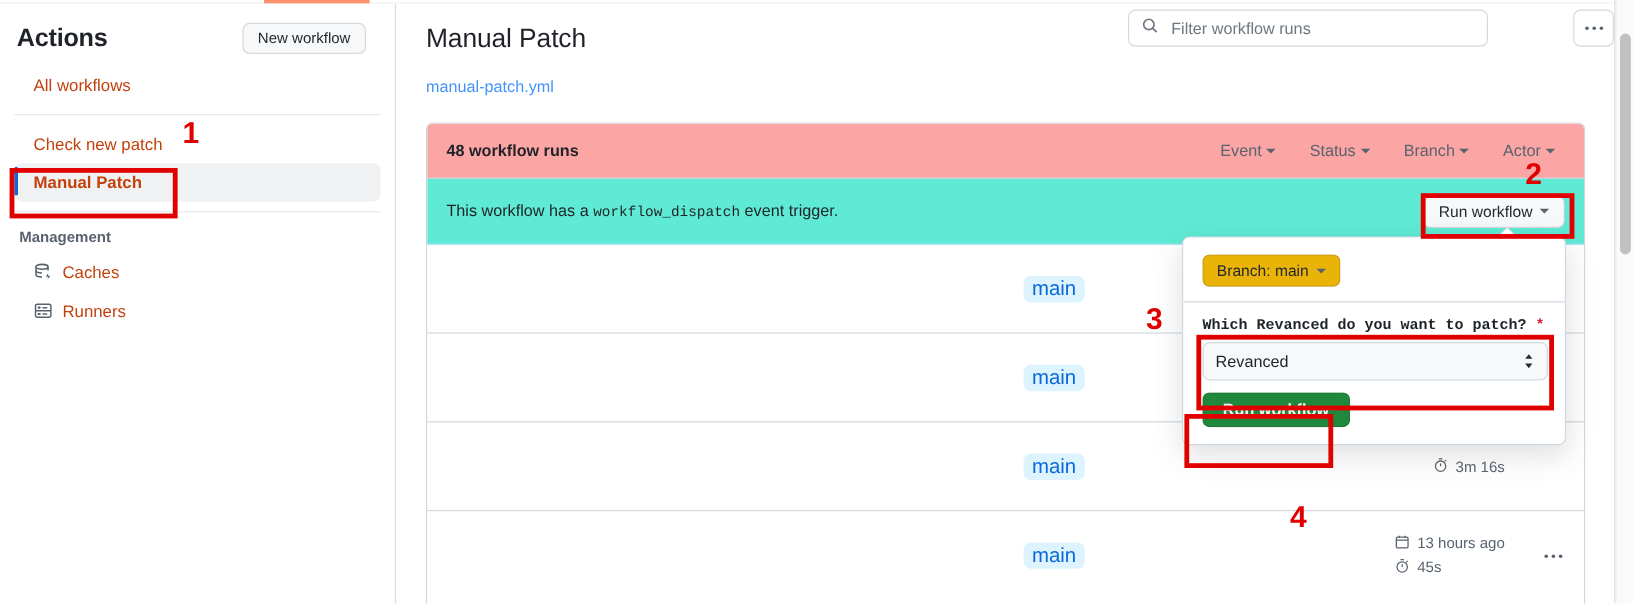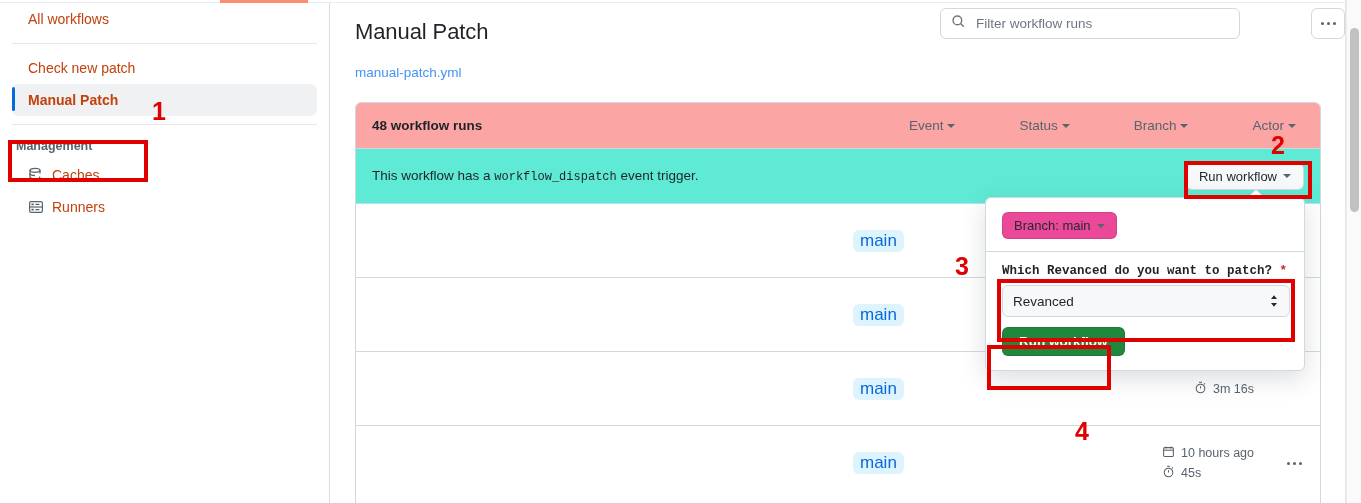--- a/index.html
+++ b/index.html
@@ -97,21 +97,21 @@
     position: absolute; top: 99px; left: 24px; right: 24px; bottom: -60px;
     border: 1px solid #d1d9e0; border-radius: 6px; background: #fff;
     overflow: hidden;
   }
   .runs-header {
     height: 46px; background: #fca5a5; border-bottom: 1px solid #d1d9e0;
     display: flex; align-items: center; padding: 0 16px;
   }
   .runs-count { font-size: 13.5px; font-weight: 600; color: #1f2328; }
   .runs-filters { margin-left: auto; display: flex; gap: 28px; padding-right: 8px; }
-  .filter-btn { font-size: 13.5px; color: #59636e; cursor: pointer; display:flex; align-items:center; gap:4px;margin-left:36px; }
+  .filter-btn { font-size: 13.5px; color: #59636e; cursor: pointer; display:flex; align-items:center; gap:4px; }
   .caret { width:0;height:0;border-left:4px solid transparent;border-right:4px solid transparent;border-top:4px solid #59636e; display:inline-block; }
 
   .dispatch-banner {
     background: #5eead4; border-bottom: 1px solid #b6e3ff;
     display: flex; align-items: center; padding: 0 16px; height: 55px;
   }
   .dispatch-text { font-size: 13.5px; color: #1f2328; }
   .mono { font-family: "Liberation Mono", "DejaVu Sans Mono", monospace; font-size: 12px; }
   .run-wf-btn {
     margin-left: auto;
@@ -148,21 +148,21 @@
     content: ""; position: absolute; top: -8px; right: 40px;
     width: 0; height: 0;
     border-left: 8px solid transparent; border-right: 8px solid transparent;
     border-bottom: 8px solid #fff;
     filter: drop-shadow(0 -1px 0 #d1d9e0);
   }
   .wf-sec { padding: 14px 16px 12px 16px; }
   .wf-label { font-size: 13px; font-weight: 600; color: #1f2328; margin-bottom: 8px; }
   .branch-select {
     display: inline-flex; align-items: center; gap: 6px;
-    background: #ec4899; border: 1px solid rgba(31,35,40,.15); border-radius: 6px;
+    background: #eab308; border: 1px solid rgba(31,35,40,.15); border-radius: 6px;
     padding: 5px 11px; font-size: 13px; color: #24292f; cursor: pointer;
   }
   .wf-divider { height: 1px; background: #d1d9e0; }
   .wf-input-sec { padding: 12px 16px 8px 16px; }
   .input-label {
     font-family: "Liberation Mono","DejaVu Sans Mono", monospace;
     font-size: 12.5px; font-weight: 700; color: #1f2328; margin-bottom: 7px;
   }
   .required-star { color: #cf222e; font-weight: 700; }
   .sel-box {
@@ -192,20 +192,24 @@
 </style>
 </head>
 <body>
 
 <div id="root">
 
   <div class="topline"></div>
   <div class="loadbar"></div>
 
   <div class="sidebar">
+    <div class="sb-head">
+      <div class="sb-title">Actions</div>
+      <button class="new-wf-btn">New workflow</button>
+    </div>
 
     <div class="sb-list">
       <div class="sb-item">
         <span>All workflows</span>
       </div>
     </div>
 
     <div class="sb-sep"></div>
 
     <div class="sb-list">
@@ -339,21 +343,21 @@
         <span class="branch-pill">main</span>
         <div class="meta">
           <div class="meta-line">
             <span>
               <svg width="13" height="13" viewBox="0 0 16 16" fill="none" stroke="#59636e" stroke-width="1.3">
                 <rect x="2" y="3.2" width="12" height="11" rx="1.4"></rect>
                   <path d="M2 6.4h12"></path>
                   <path d="M5 1.8v2.4M11 1.8v2.4"></path>
               </svg>
             </span>
-            <span>10 hours ago</span>
+            <span>13 hours ago</span>
           </div>
           <div class="meta-line">
             <span>
               <svg width="13" height="13" viewBox="0 0 16 16" fill="none" stroke="#59636e" stroke-width="1.3">
                 <circle cx="8" cy="9.2" r="5.3"></circle>
                   <path d="M8 9.2V6.4"></path>
                   <path d="M6.2 1.6h3.6"></path>
                   <path d="M12.2 4.3l1.3-1.3"></path>
               </svg>
             </span>

